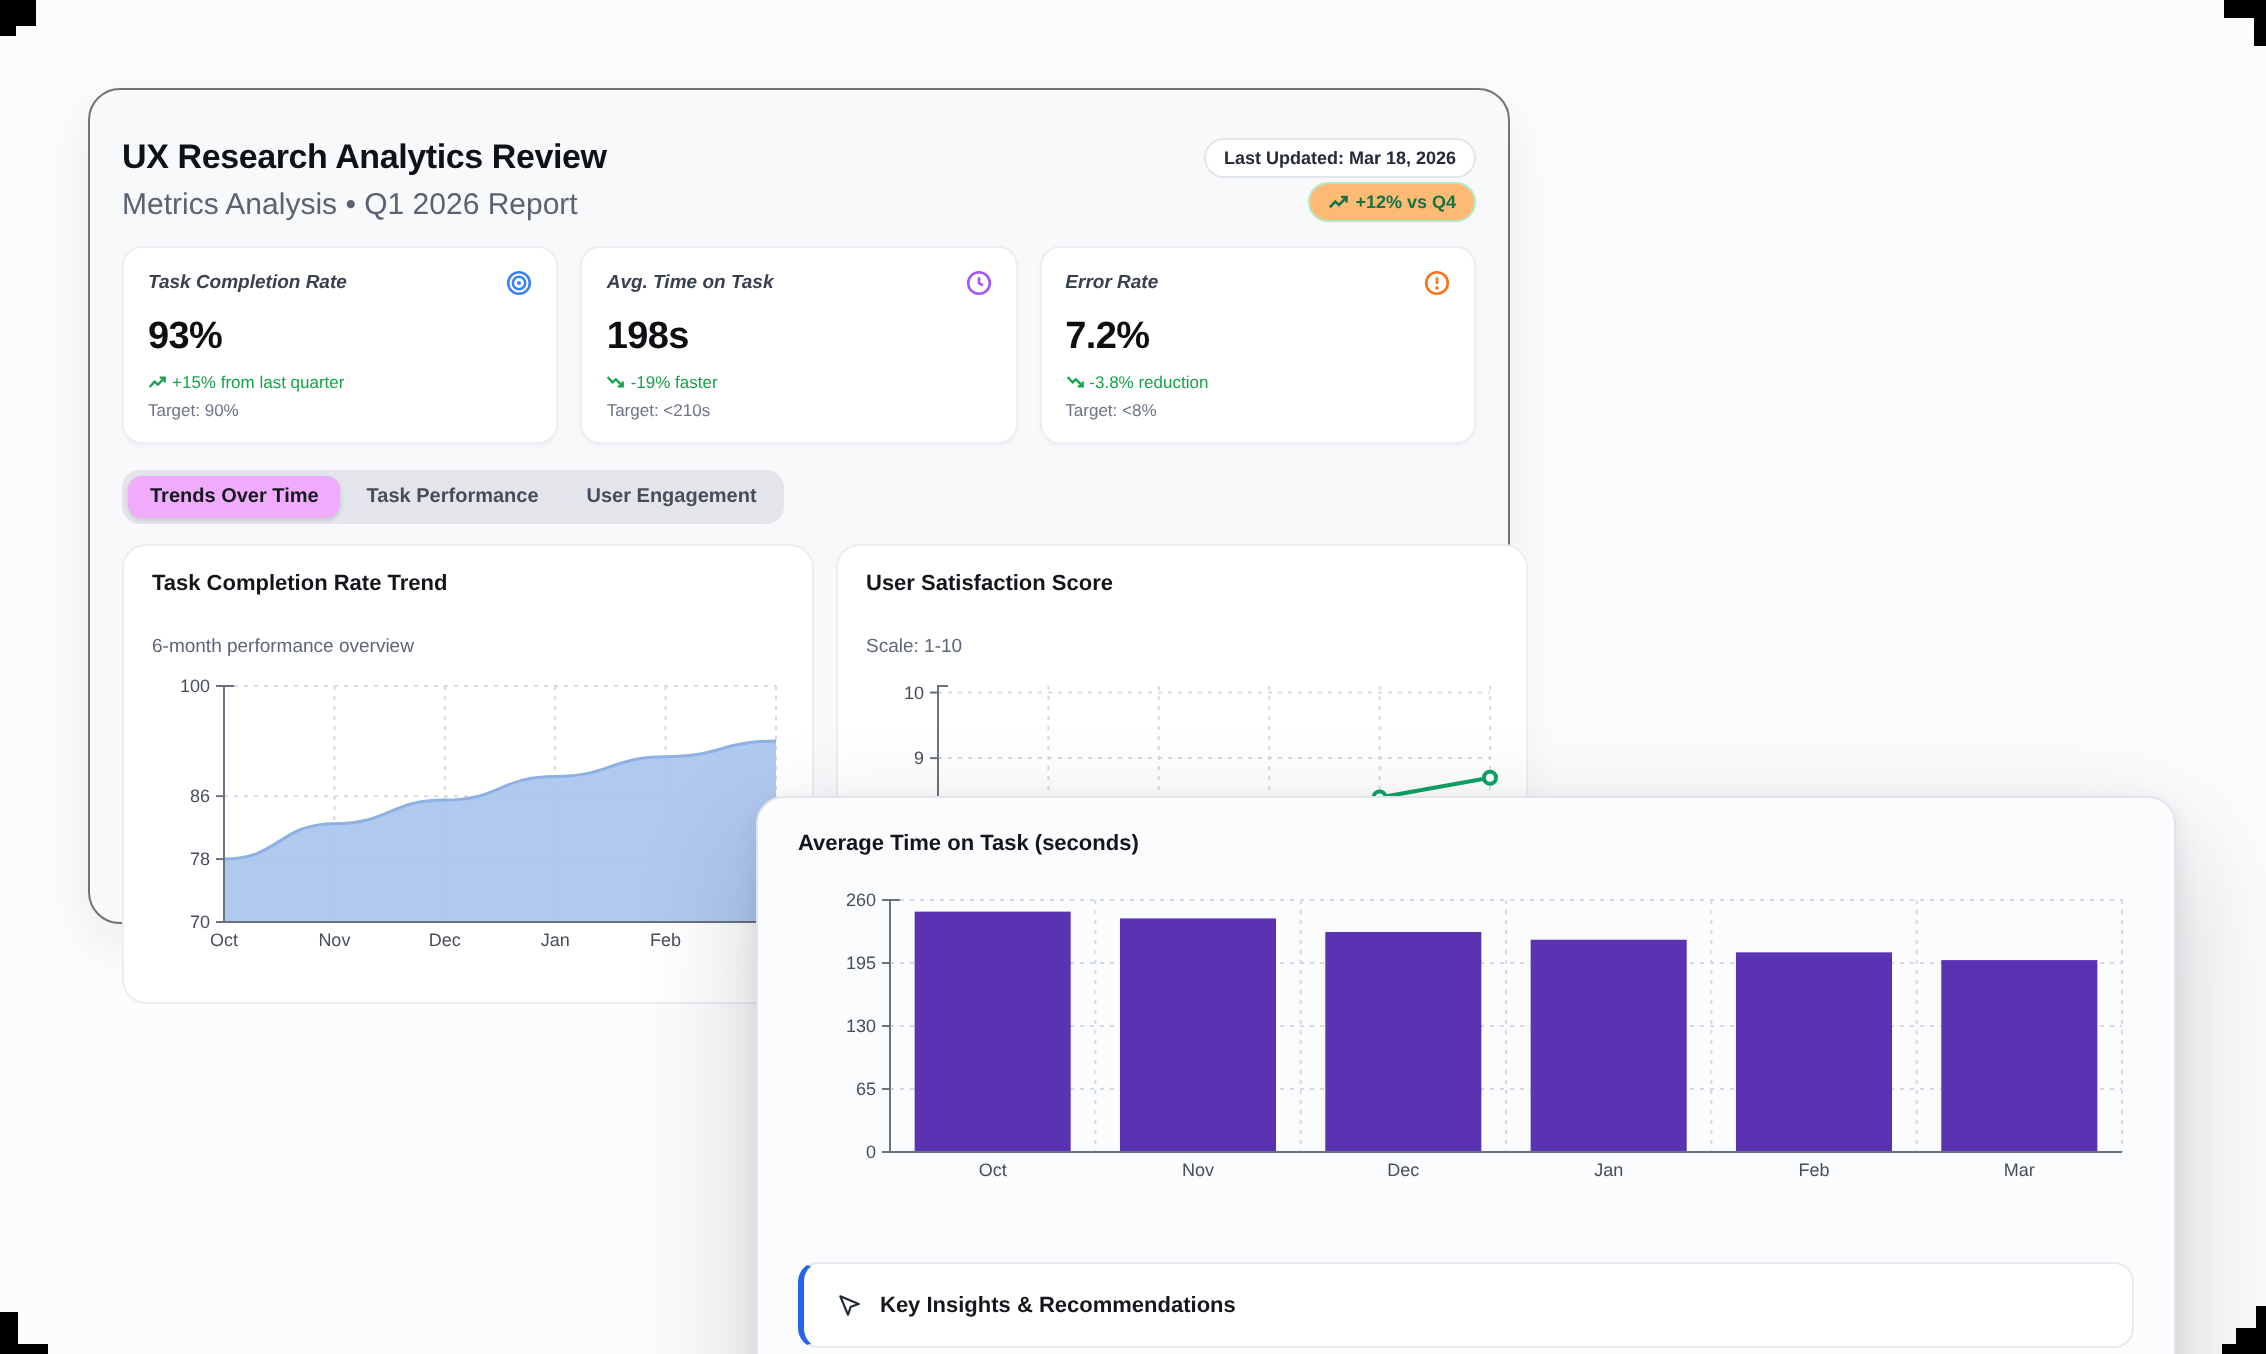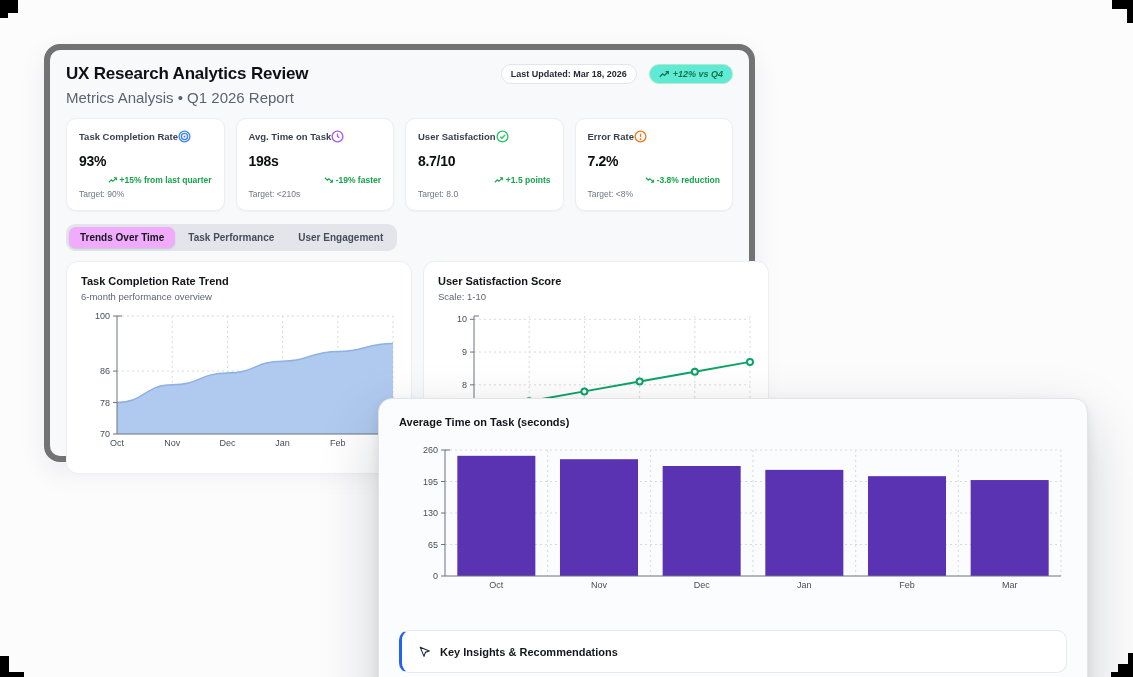--- a/index.html
+++ b/index.html
@@ -4,54 +4,54 @@
 <style>
   * { margin:0; padding:0; box-sizing:border-box; }
   html,body { width:1133px; height:677px; overflow:hidden; background:#fcfcfd;
     font-family:"Liberation Sans", sans-serif; color:#12151a; position:relative; }
 
   
   .mark { position:absolute; background:#000; z-index:60; }
 
   
   .panel { position:absolute; left:44px; top:44px; width:711px; height:418px;
-    background:#f8f9fb; border:6px solid #737373; border-radius:16px;
-    box-shadow:0 10px 28px rgba(15,23,42,.07); padding:14px 16px; z-index:1; }
+    background:#f8f9fb; border:1px solid #737373; border-radius:16px;
+    box-shadow:0 10px 28px rgba(15,23,42,.07); padding:24px 16px; z-index:1; }
 
   .panel-header { display:flex; justify-content:space-between; align-items:flex-start; }
   .page-title { font-size:17px; font-weight:700; color:#0e1116; letter-spacing:-.2px; }
   .page-subtitle { font-size:15px; color:#5b6373; margin-top:5px; }
-  .chips { display:flex; gap:12px; align-items:flex-end; }
+  .chips { display:flex; gap:2px; align-items:flex-end;flex-direction:column; }
   .chip { font-size:9px; font-weight:600; padding:4px 9px; border-radius:999px;
     background:#fff; border:1px solid #e2e5ea; color:#242b36; white-space:nowrap; }
-  .chip.green { background:#5eead4; border-color:#b3e9c7; color:#157347;
-    display:flex; align-items:center; gap:4px;font-style:italic; }
+  .chip.green { background:#fdba74; border-color:#b3e9c7; color:#157347;
+    display:flex; align-items:center; gap:4px; }
 
   
   .metrics { display:flex; gap:11px; margin-top:12px; }
   .metric { flex:1; background:#fff; border:1px solid #eceef2; border-radius:10px;
     padding:11px 12px; box-shadow:0 1px 2px rgba(16,24,40,.04); }
-  .metric-top { display:flex; align-items:center; }
+  .metric-top { display:flex; justify-content:space-between; align-items:center;font-style:italic; }
   .metric-label { font-size:9.5px; font-weight:700; color:#394150; }
   .metric-icon { display:inline-flex; }
-  .metric-value { font-size:14px; font-weight:800; color:#0c0e12; margin-top:10px; letter-spacing:-.3px; }
-  .metric-trend { font-size:8.5px; font-weight:700; color:#16a34a; margin-top:6px;
-    display:flex; align-items:center; gap:3px;justify-content:flex-end; }
+  .metric-value { font-size:19px; font-weight:800; color:#0c0e12; margin-top:10px; letter-spacing:-.3px; }
+  .metric-trend { font-size:8.5px; font-weight:400; color:#16a34a; margin-top:6px;
+    display:flex; align-items:center; gap:3px; }
   .metric-target { font-size:8.5px; color:#6d7585; margin-top:4px; }
 
   
   .tabs { display:inline-flex; background:#e3e5ea; border-radius:9px; padding:3px; gap:2px; margin-top:13px; }
   .tab { font-size:10px; font-weight:600; color:#454d5c; padding:5px 11px; border-radius:7px; cursor:pointer; }
   .tab.active { background:#f0abfc; color:#14171c; box-shadow:0 1px 2px rgba(16,24,40,.15); }
 
   
   .charts-row { display:flex; gap:11px; margin-top:10px; }
   .chart-card { flex:1; background:#fff; border:1px solid #eceef2; border-radius:12px; padding:13px 14px; }
   .chart-title { font-size:11px; font-weight:700; color:#12151a; }
-  .chart-sub { font-size:9.5px; color:#5d6675; margin-top:4px; }
+  .chart-sub { font-size:9.5px; color:#5d6675; margin-top:20px; }
   .chart-box { margin-top:8px; }
   svg text { font-family:"Liberation Sans", sans-serif; }
 
   
   .overlay { position:absolute; left:378px; top:398px; width:710px; height:430px;
     background:#fbfcfd; border:1px solid #e2e4e9; border-radius:14px;
     box-shadow:0 24px 60px rgba(15,23,42,.20), 0 4px 12px rgba(15,23,42,.08);
     padding:17px 20px; z-index:10; }
   .overlay .chart-box { margin-top:14px; }
 
@@ -130,40 +130,20 @@
       <div class="metric-trend">
         <svg width="9" height="8" viewBox="0 0 11 8">
           <polyline points="1,1 4,4.2 6,2.4 10,6.4" fill="none" stroke="#16a34a" stroke-width="1.4"></polyline>
           <polyline points="7.2,6.7 10.2,6.7 10.2,3.7" fill="none" stroke="#16a34a" stroke-width="1.4"></polyline>
         </svg>
         <span>-19% faster</span>
       </div>
       <div class="metric-target">Target: &lt;210s</div>
     </div>
 
-    <div class="metric">
-      <div class="metric-top">
-        <span class="metric-label">User Satisfaction</span>
-        <span class="metric-icon" style="color: rgb(34, 197, 94);">
-          <svg width="13" height="13" viewBox="0 0 13 13" fill="none" stroke="currentColor" stroke-width="1.3">
-            <circle cx="6.5" cy="6.5" r="5.4"></circle>
-              <polyline points="4.1,6.7 5.8,8.3 9,5"></polyline>
-          </svg>
-        </span>
-      </div>
-      <div class="metric-value">8.7/10</div>
-      <div class="metric-trend">
-        <svg width="9" height="8" viewBox="0 0 11 8">
-          <polyline points="1,7 4,3.8 6,5.6 10,1.6" fill="none" stroke="#16a34a" stroke-width="1.4"></polyline>
-          <polyline points="7.2,1.3 10.2,1.3 10.2,4.3" fill="none" stroke="#16a34a" stroke-width="1.4"></polyline>
-        </svg>
-        <span>+1.5 points</span>
-      </div>
-      <div class="metric-target">Target: 8.0</div>
-    </div>
 
     <div class="metric">
       <div class="metric-top">
         <span class="metric-label">Error Rate</span>
         <span class="metric-icon" style="color: rgb(249, 115, 22);">
           <svg width="13" height="13" viewBox="0 0 13 13" fill="none" stroke="currentColor" stroke-width="1.3">
             <circle cx="6.5" cy="6.5" r="5.4"></circle>
               <line x1="6.5" y1="3.7" x2="6.5" y2="7"></line>
               <line x1="6.5" y1="9" x2="6.51" y2="9" stroke-width="1.8" stroke-linecap="round"></line>
           </svg>

